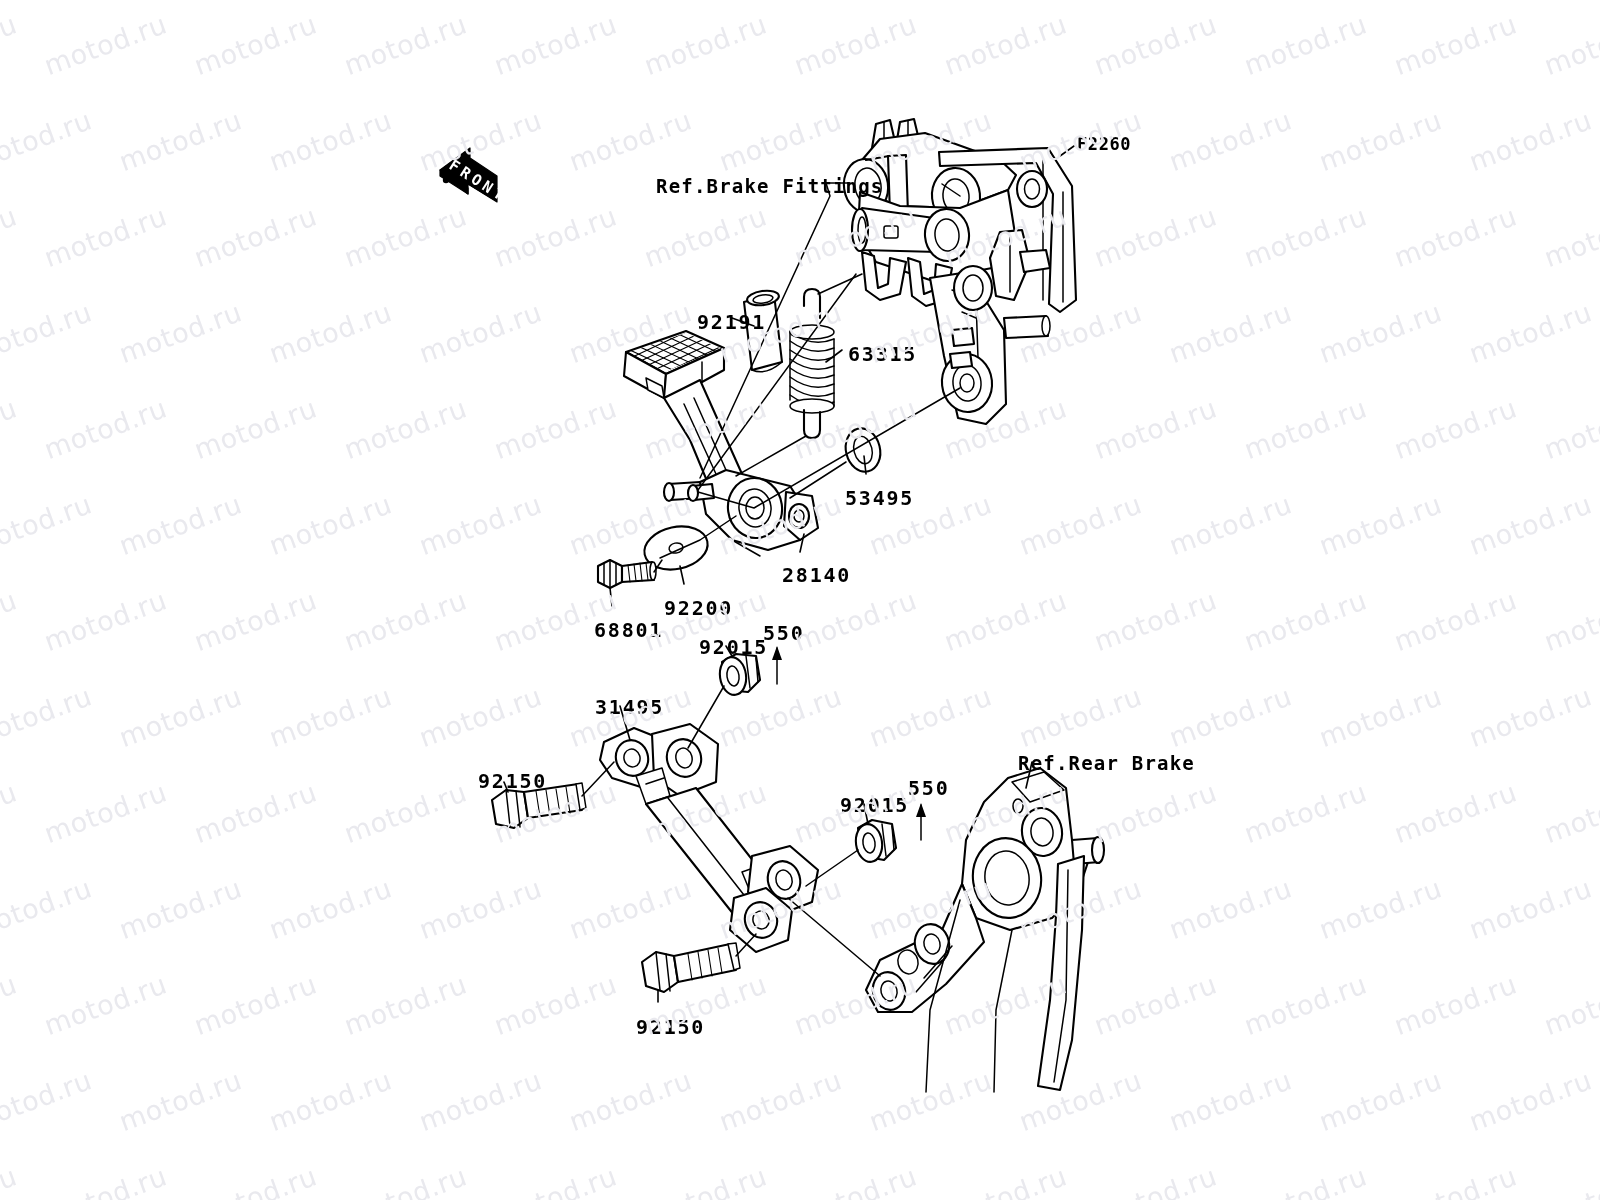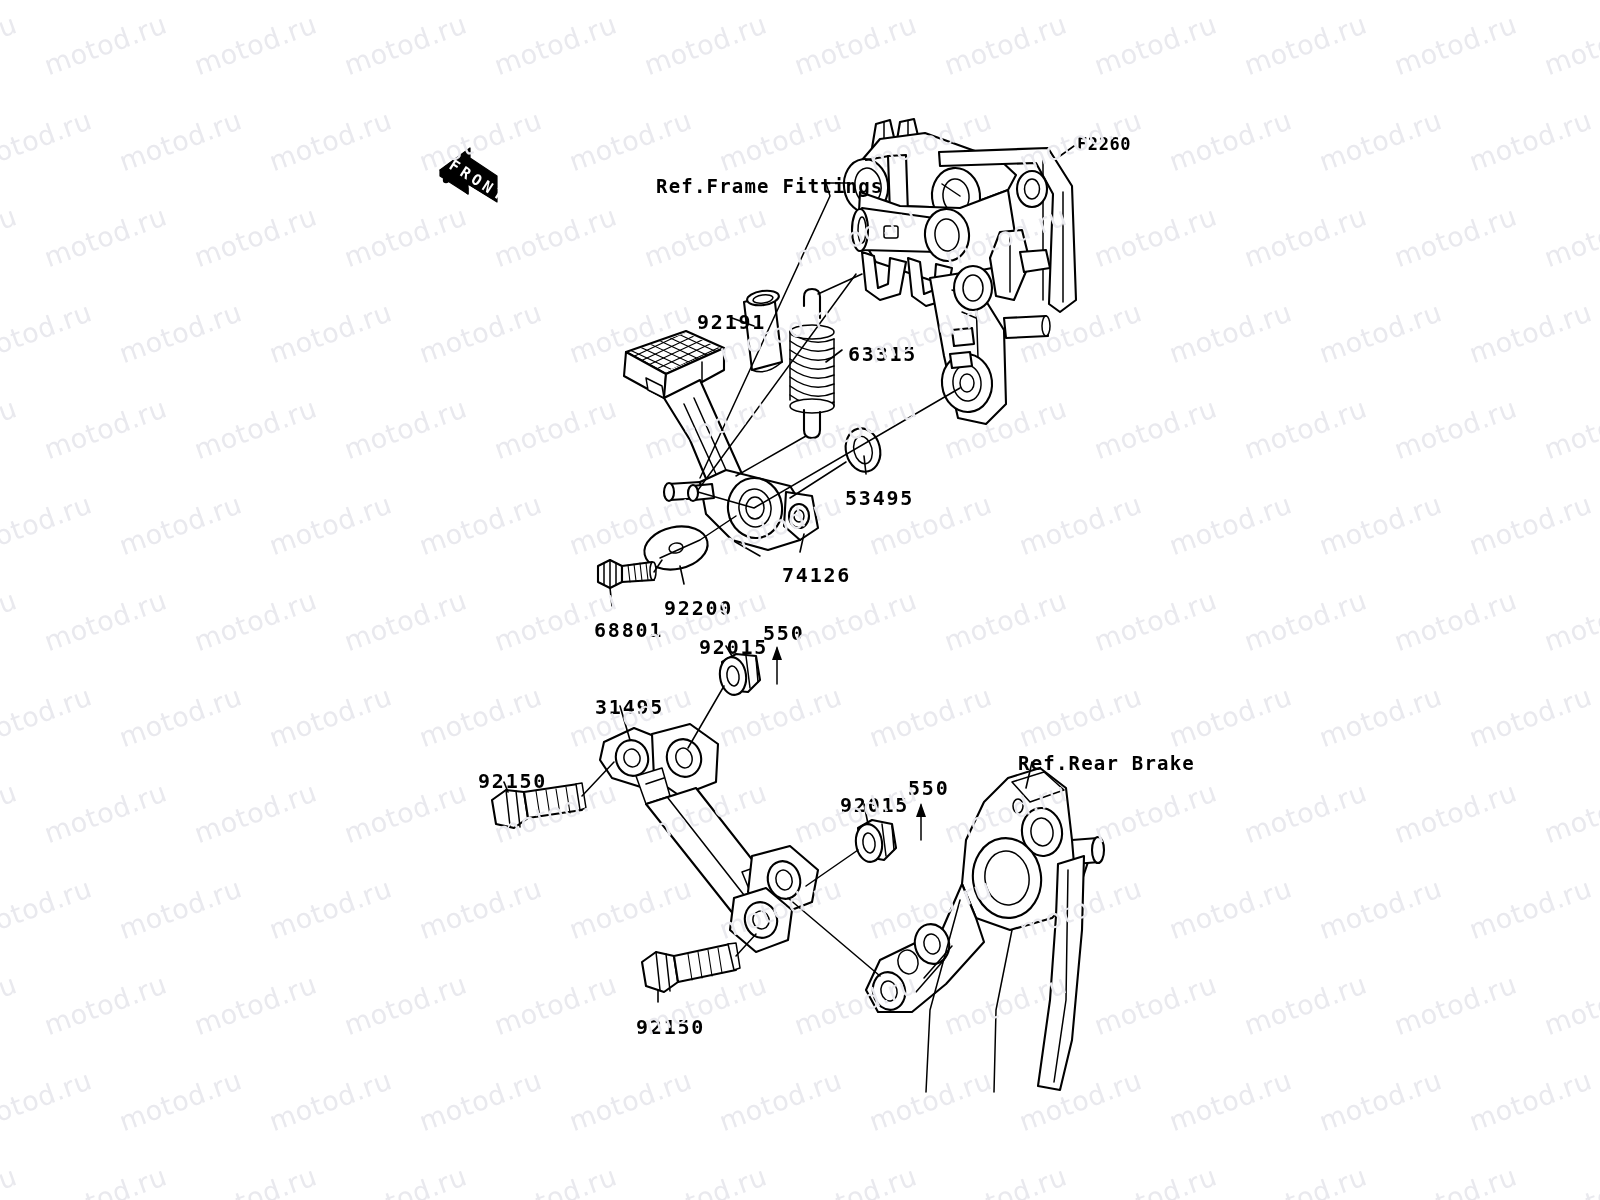--- a/index.html
+++ b/index.html
@@ -597,28 +597,28 @@
     <span style="position:absolute;left:17px;top:7px;transform:rotate(33deg);display:block;">R</span>
     <span style="position:absolute;left:28px;top:14px;transform:rotate(33deg);display:block;">O</span>
     <span style="position:absolute;left:39px;top:21px;transform:rotate(33deg);display:block;">N</span>
     <span style="position:absolute;left:50px;top:28px;transform:rotate(33deg);display:block;">T</span>
   </div>
 
   <div id="labels">
       <div class="lbl num" style="left: 656px; top: 310px; margin-left: 41px;">92191</div>
       <div class="lbl num" style="left: 848px; top: 342px;">63315</div>
       <div class="lbl num" style="left: 845px; top: 486px;">53495</div>
-      <div class="lbl num" style="left: 782px; top: 563px;">74126</div>
+      <div class="lbl num" style="left: 782px; top: 563px;">28140</div>
       <div class="lbl num" style="left: 664px; top: 596px;">92200</div>
       <div class="lbl num" style="left: 594px; top: 618px;">68801</div>
       <div class="lbl num" style="left: 699px; top: 635px;">92015</div>
       <div class="lbl num" style="left: 763px; top: 621px;">550</div>
       <div class="lbl num" style="left: 595px; top: 695px;">31495</div>
       <div class="lbl num" style="left: 478px; top: 769px;">92150</div>
       <div class="lbl num" style="left: 840px; top: 793px;">92015</div>
       <div class="lbl num" style="left: 908px; top: 776px;">550</div>
       <div class="lbl num" style="left: 636px; top: 1015px;">92150</div>
-      <div class="lbl ref" style="left: 656px; top: 175px;">Ref.Frame Fittings</div>
+      <div class="lbl ref" style="left: 656px; top: 175px;">Ref.Brake Fittings</div>
       <div class="lbl ref" style="left: 1018px; top: 752px;">Ref.Rear Brake</div>
       <div class="lbl code" style="left: 1077px; top: 134px;">F2260</div>
     </div>
 
 </div>
 
 </body></html>

